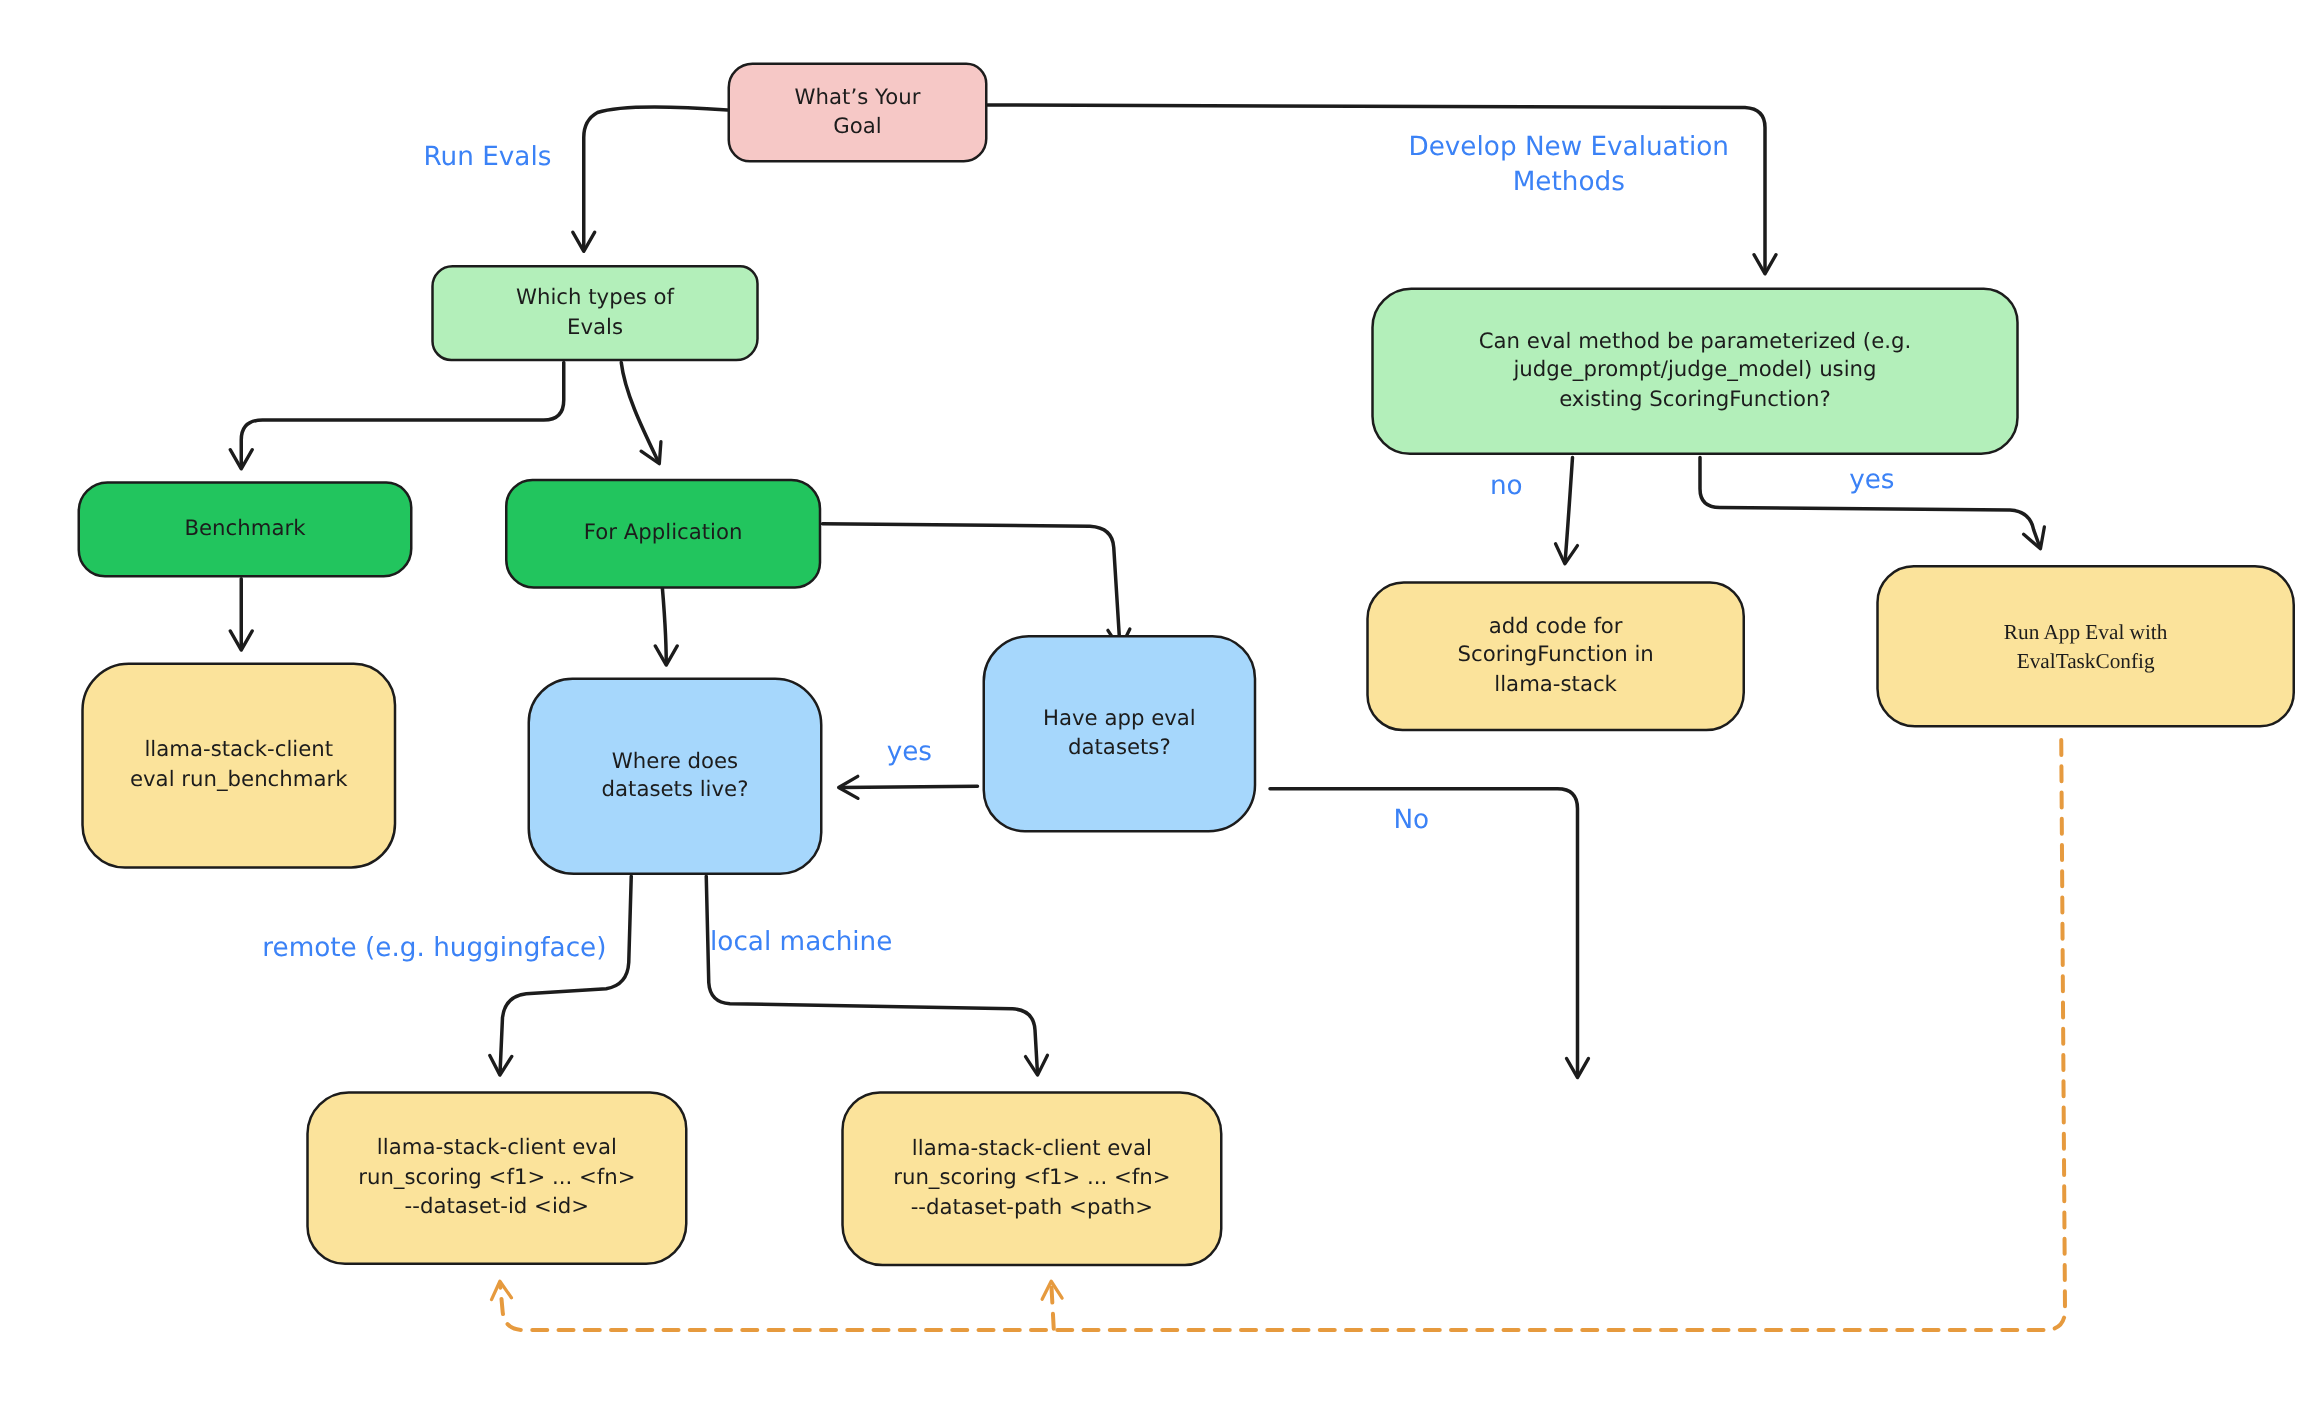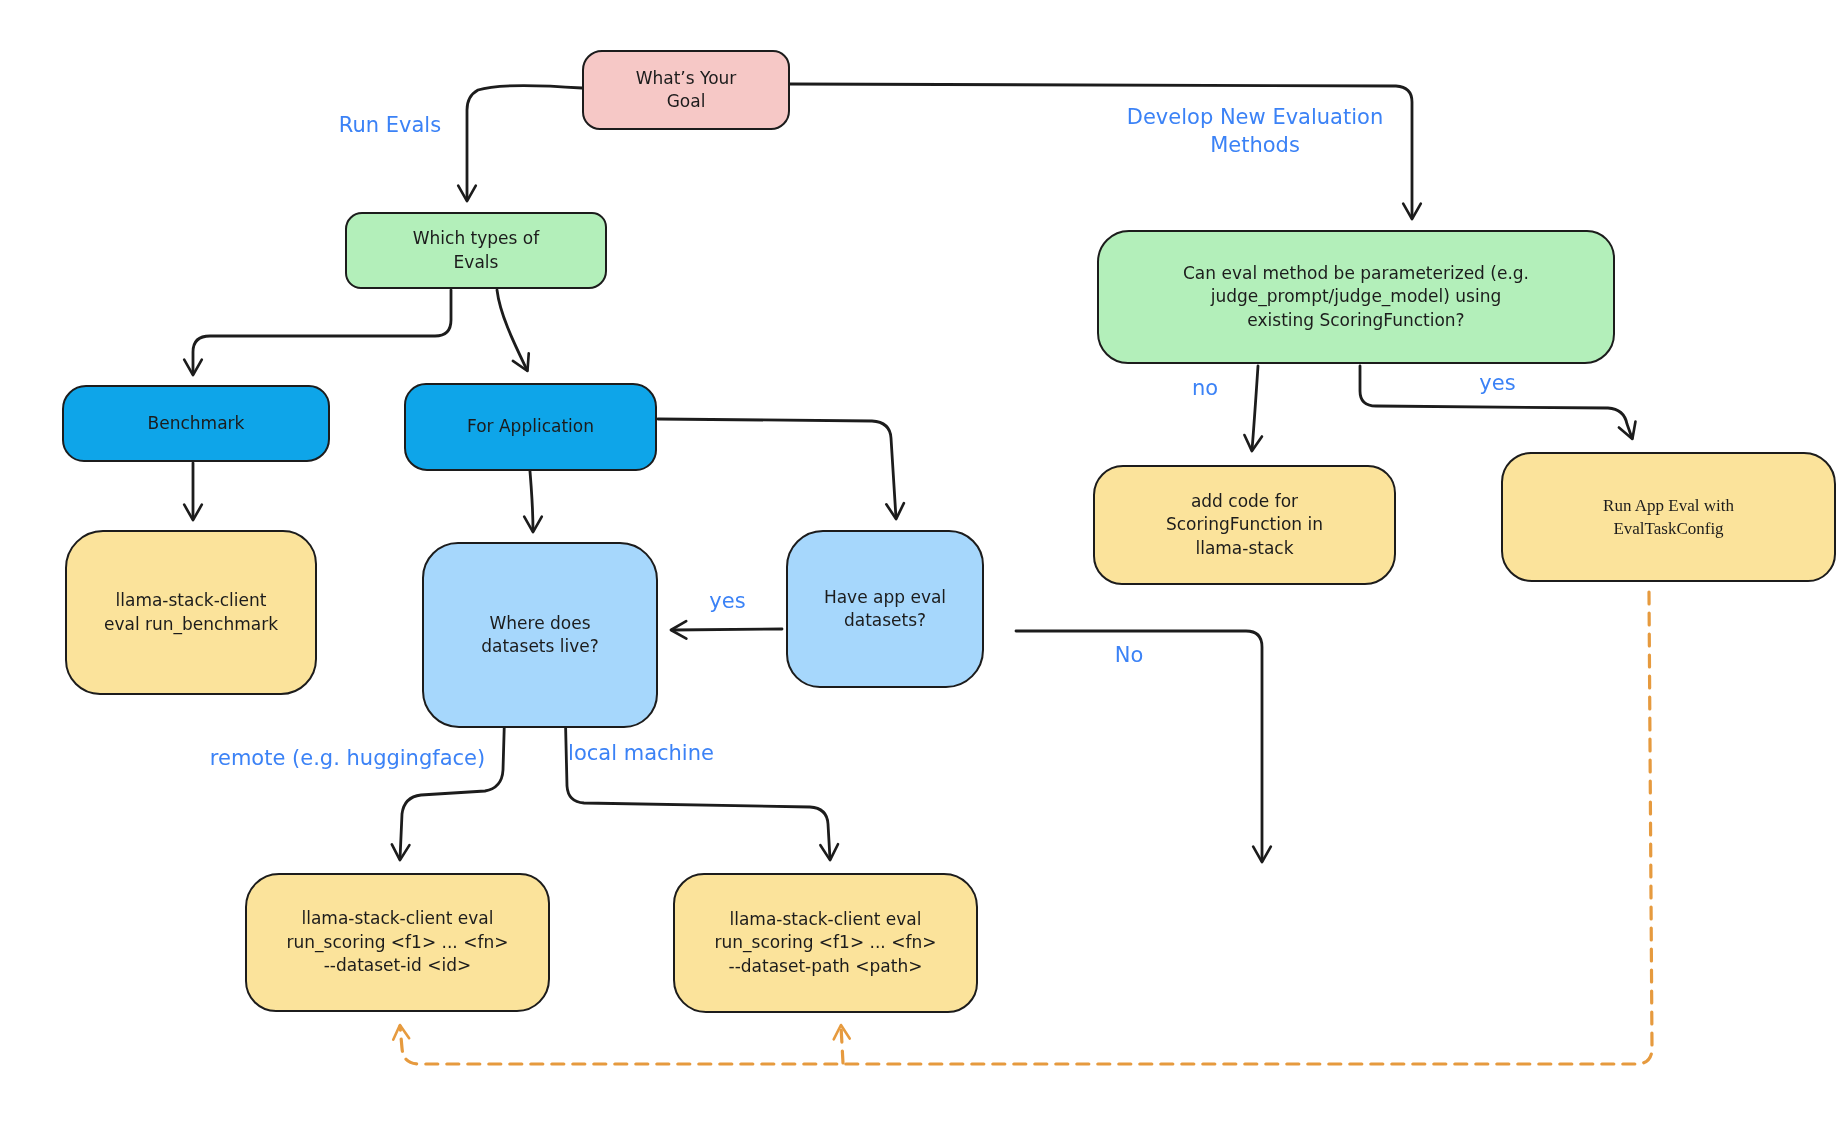--- a/index.html
+++ b/index.html
@@ -10,21 +10,21 @@
   #edge-layer{position:absolute;left:0;top:0;width:1840px;height:1124px;}
   .node{
     position:absolute;display:flex;align-items:center;justify-content:center;
     text-align:center;border:2.6px solid #1c1c1c;box-sizing:border-box;
     font-size:17px;line-height:1.38;white-space:pre-line;padding:6px 10px;
   }
   .fill-pink{background:#f6c8c6;}
   .fill-green{background:#b3efba;}
   .fill-blue{background:#a6d7fc;}
   .fill-yellow{background:#fbe39b;}
-  .fill-white{background:#0ea5e9;}
+  .fill-white{background:#22c55e;}
   .dashed-border{border-style:dashed;}
   .edge-label{
     position:absolute;font-size:21px;line-height:1.32;text-align:center;
     white-space:pre-line;color:#3b82f6;
   }
 </style>
 </head>
 <body>
 
 <div id="canvas">
@@ -71,24 +71,24 @@
 judge_prompt/judge_model) using
 existing ScoringFunction?</div>
 
   <div class="node fill-white" style="left:62px;top:385px;width:268px;height:77px;border-radius:24px 21px 23px 22px;">Benchmark</div>
 
   <div class="node fill-white" style="left:404px;top:383px;width:253px;height:88px;border-radius:22px 24px 21px 23px;">For Application</div>
 
   <div class="node fill-yellow" style="left:65px;top:530px;width:252px;height:165px;border-radius:38px 34px 36px 35px;">llama-stack-client
 eval run_benchmark</div>
 
-  <div class="node fill-blue" style="left:422px;top:542px;width:236px;height:186px;border-radius:36px 38px 34px 37px;">Where does
+  <div class="node fill-blue" style="left:422px;top:542px;width:236px;height:158px;border-radius:36px 38px 34px 37px;">Where does
 datasets live?</div>
 
-  <div class="node fill-blue" style="left:786px;top:530px;width:198px;height:158px;border-radius:37px 35px 38px 34px;">Have app eval
+  <div class="node fill-blue" style="left:786px;top:508px;width:219px;height:158px;border-radius:37px 35px 38px 34px;">Have app eval
 datasets?</div>
 
   <div class="node fill-yellow" style="left:1093px;top:465px;width:303px;height:120px;border-radius:30px 28px 31px 29px;">add code for
 ScoringFunction in
 llama-stack</div>
 
   <div class="node fill-yellow" style="left:1501px;top:452px;width:335px;height:130px;border-radius:30px 32px 28px 31px;font-family:Liberation Serif, serif;">Run App Eval with
 EvalTaskConfig</div>
 
   <div class="node fill-yellow" style="left:245px;top:873px;width:305px;height:139px;border-radius:34px 30px 33px 31px;">llama-stack-client eval

